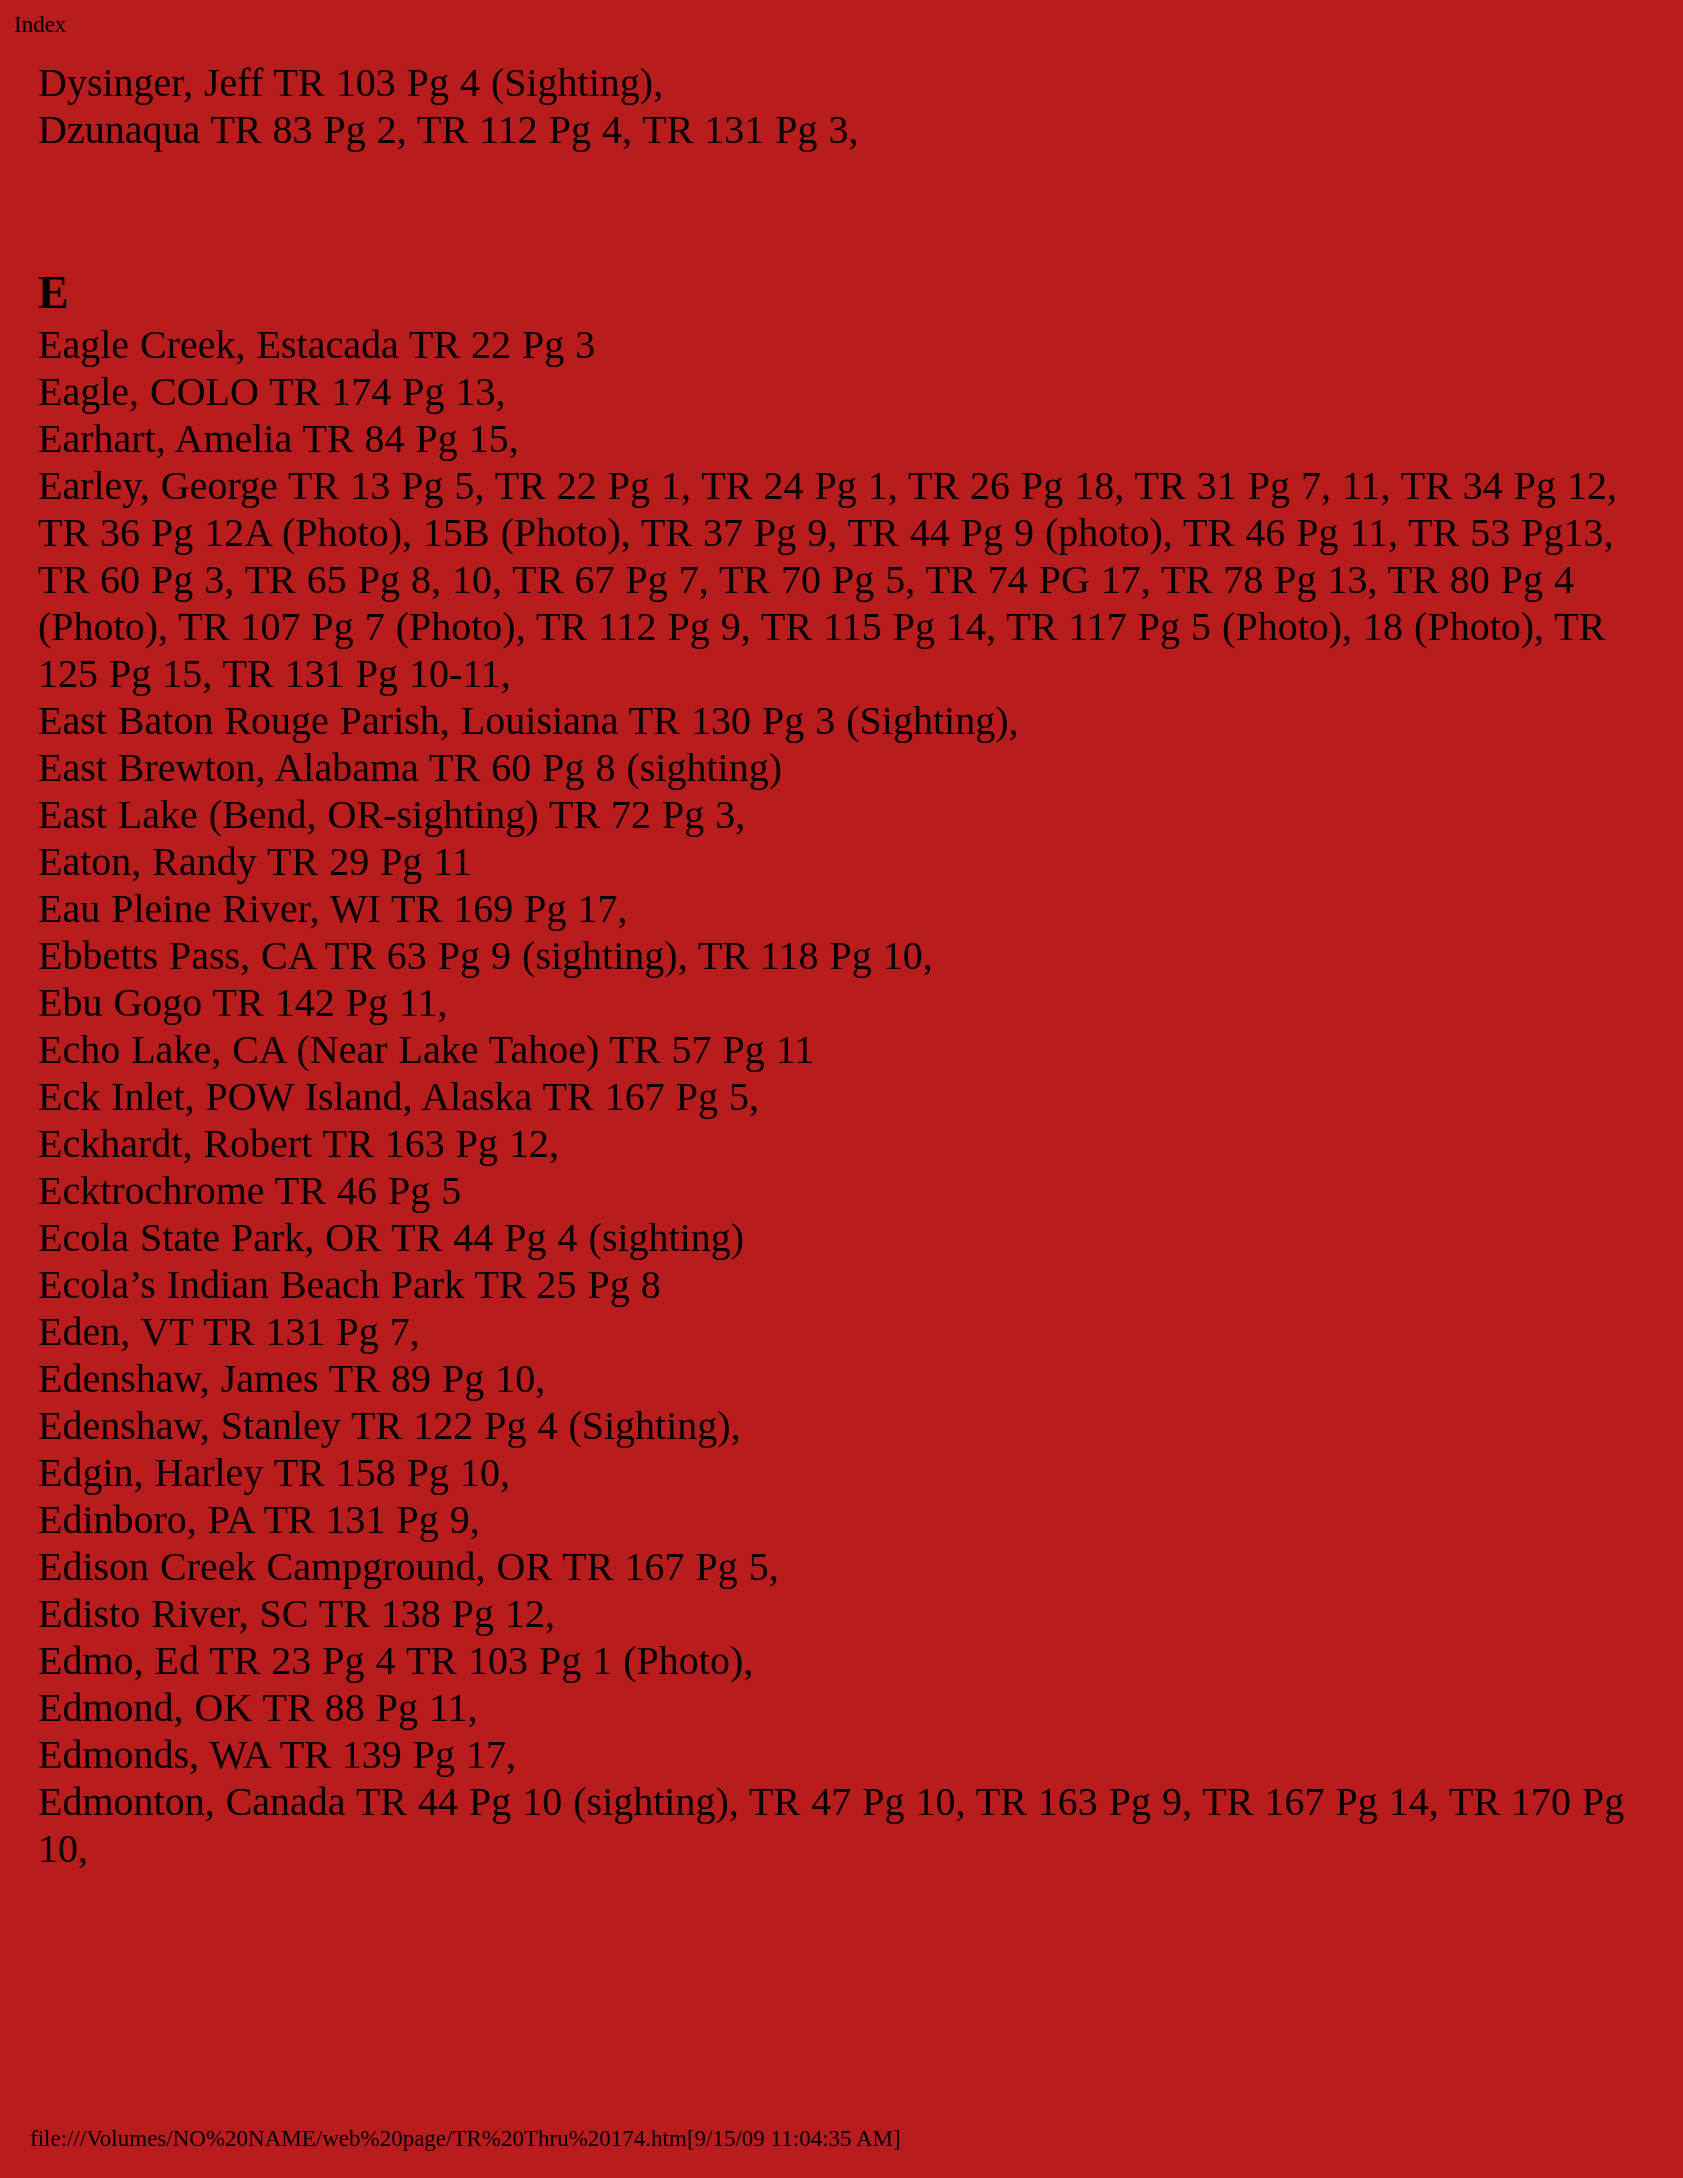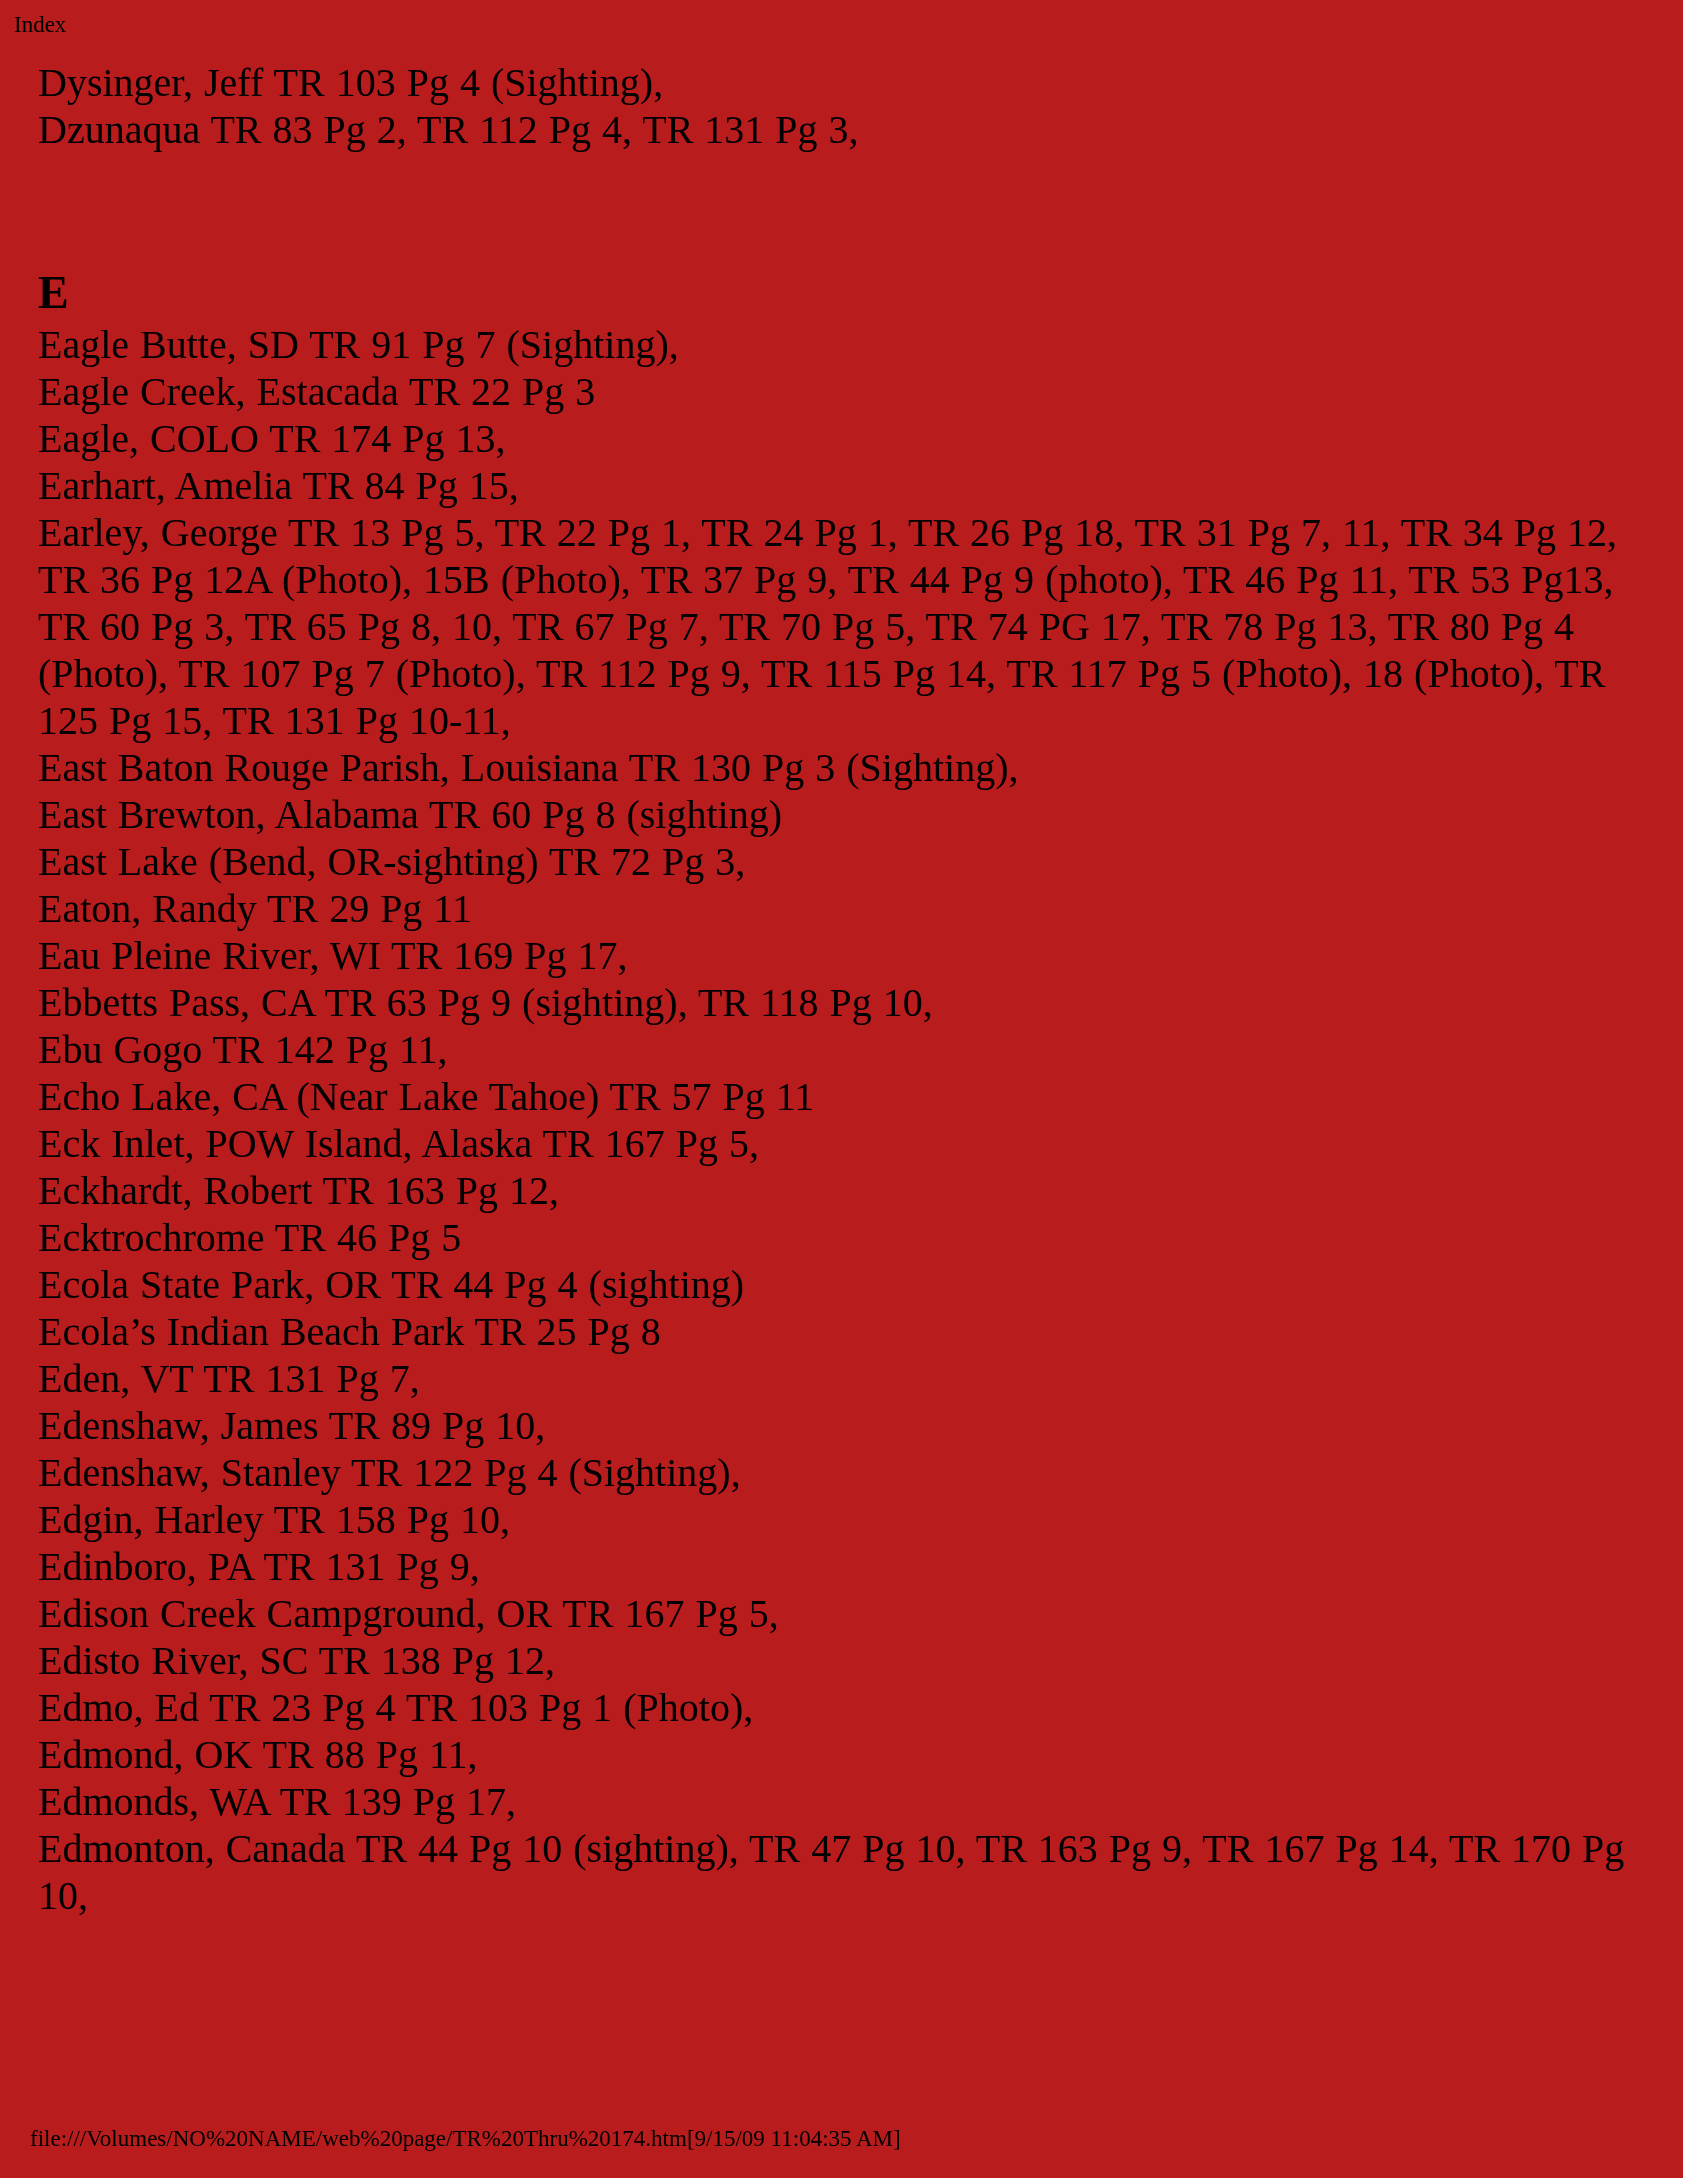--- a/index.html
+++ b/index.html
@@ -63,21 +63,20 @@
   <div class="content">
 
     <div class="entries">
         <p class="entry">Dysinger, Jeff TR 103 Pg 4 (Sighting),</p>
         <p class="entry">Dzunaqua TR 83 Pg 2, TR 112 Pg 4, TR 131 Pg 3,</p>
       </div>
 
     <div class="letter-heading">E</div>
 
     <div class="entries">
-        <p class="entry">Eagle Butte, SD TR 91 Pg 7 (Sighting),</p>
         <p class="entry">Eagle Creek, Estacada TR 22 Pg 3</p>
         <p class="entry">Eagle, COLO TR 174 Pg 13,</p>
         <p class="entry">Earhart, Amelia TR 84 Pg 15,</p>
         <p class="entry">Earley, George TR 13 Pg 5, TR 22 Pg 1, TR 24 Pg 1, TR 26 Pg 18, TR 31 Pg 7, 11, TR 34 Pg 12, TR 36 Pg 12A (Photo), 15B (Photo), TR 37 Pg 9, TR 44 Pg 9 (photo), TR 46 Pg 11, TR 53 Pg13, TR 60 Pg 3, TR 65 Pg 8, 10, TR 67 Pg 7, TR 70 Pg 5, TR 74 PG 17, TR 78 Pg 13, TR 80 Pg 4 (Photo), TR 107 Pg 7 (Photo), TR 112 Pg 9, TR 115 Pg 14, TR 117 Pg 5 (Photo), 18 (Photo), TR 125 Pg 15, TR 131 Pg 10-11,</p>
         <p class="entry">East Baton Rouge Parish, Louisiana TR 130 Pg 3 (Sighting),</p>
         <p class="entry">East Brewton, Alabama TR 60 Pg 8 (sighting)</p>
         <p class="entry">East Lake (Bend, OR-sighting) TR 72 Pg 3,</p>
         <p class="entry">Eaton, Randy TR 29 Pg 11</p>
         <p class="entry">Eau Pleine River, WI TR 169 Pg 17,</p>
         <p class="entry">Ebbetts Pass, CA TR 63 Pg 9 (sighting), TR 118 Pg 10,</p>

